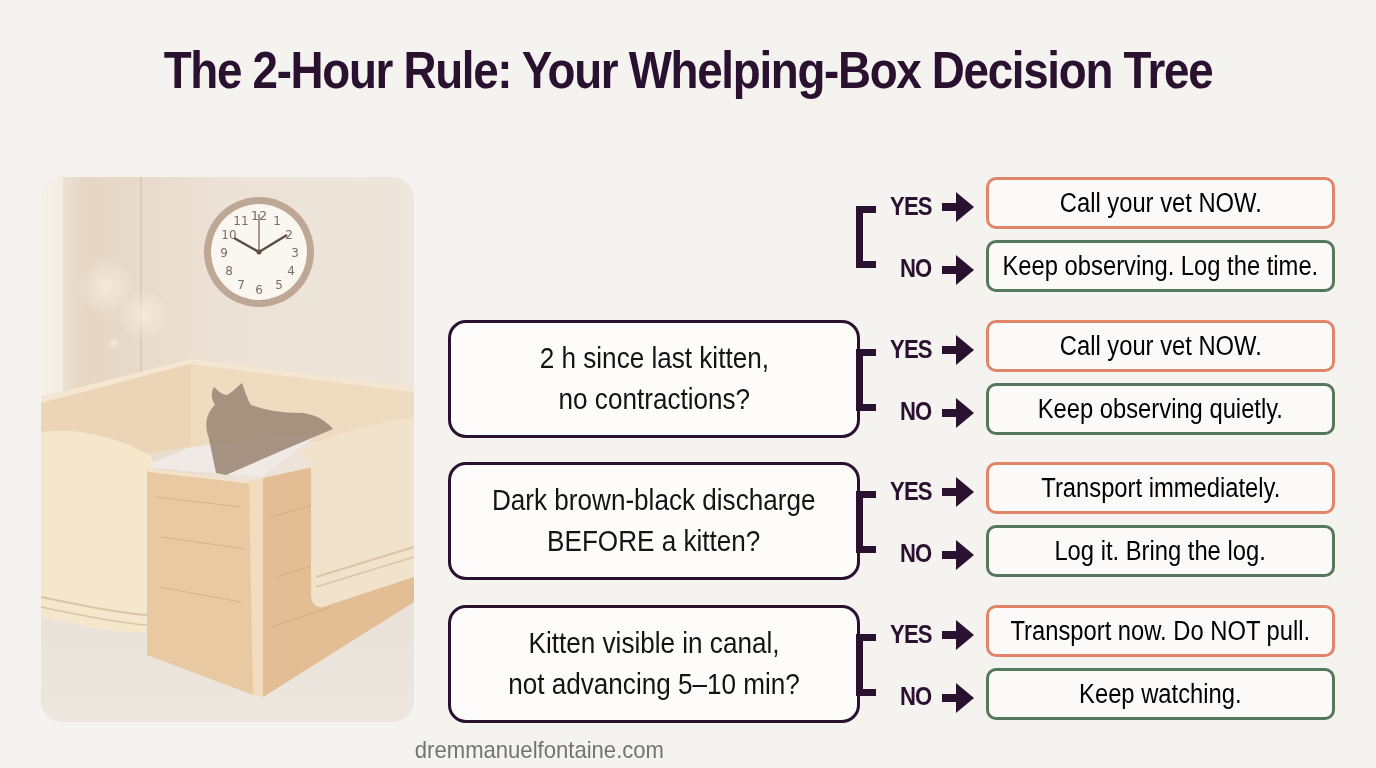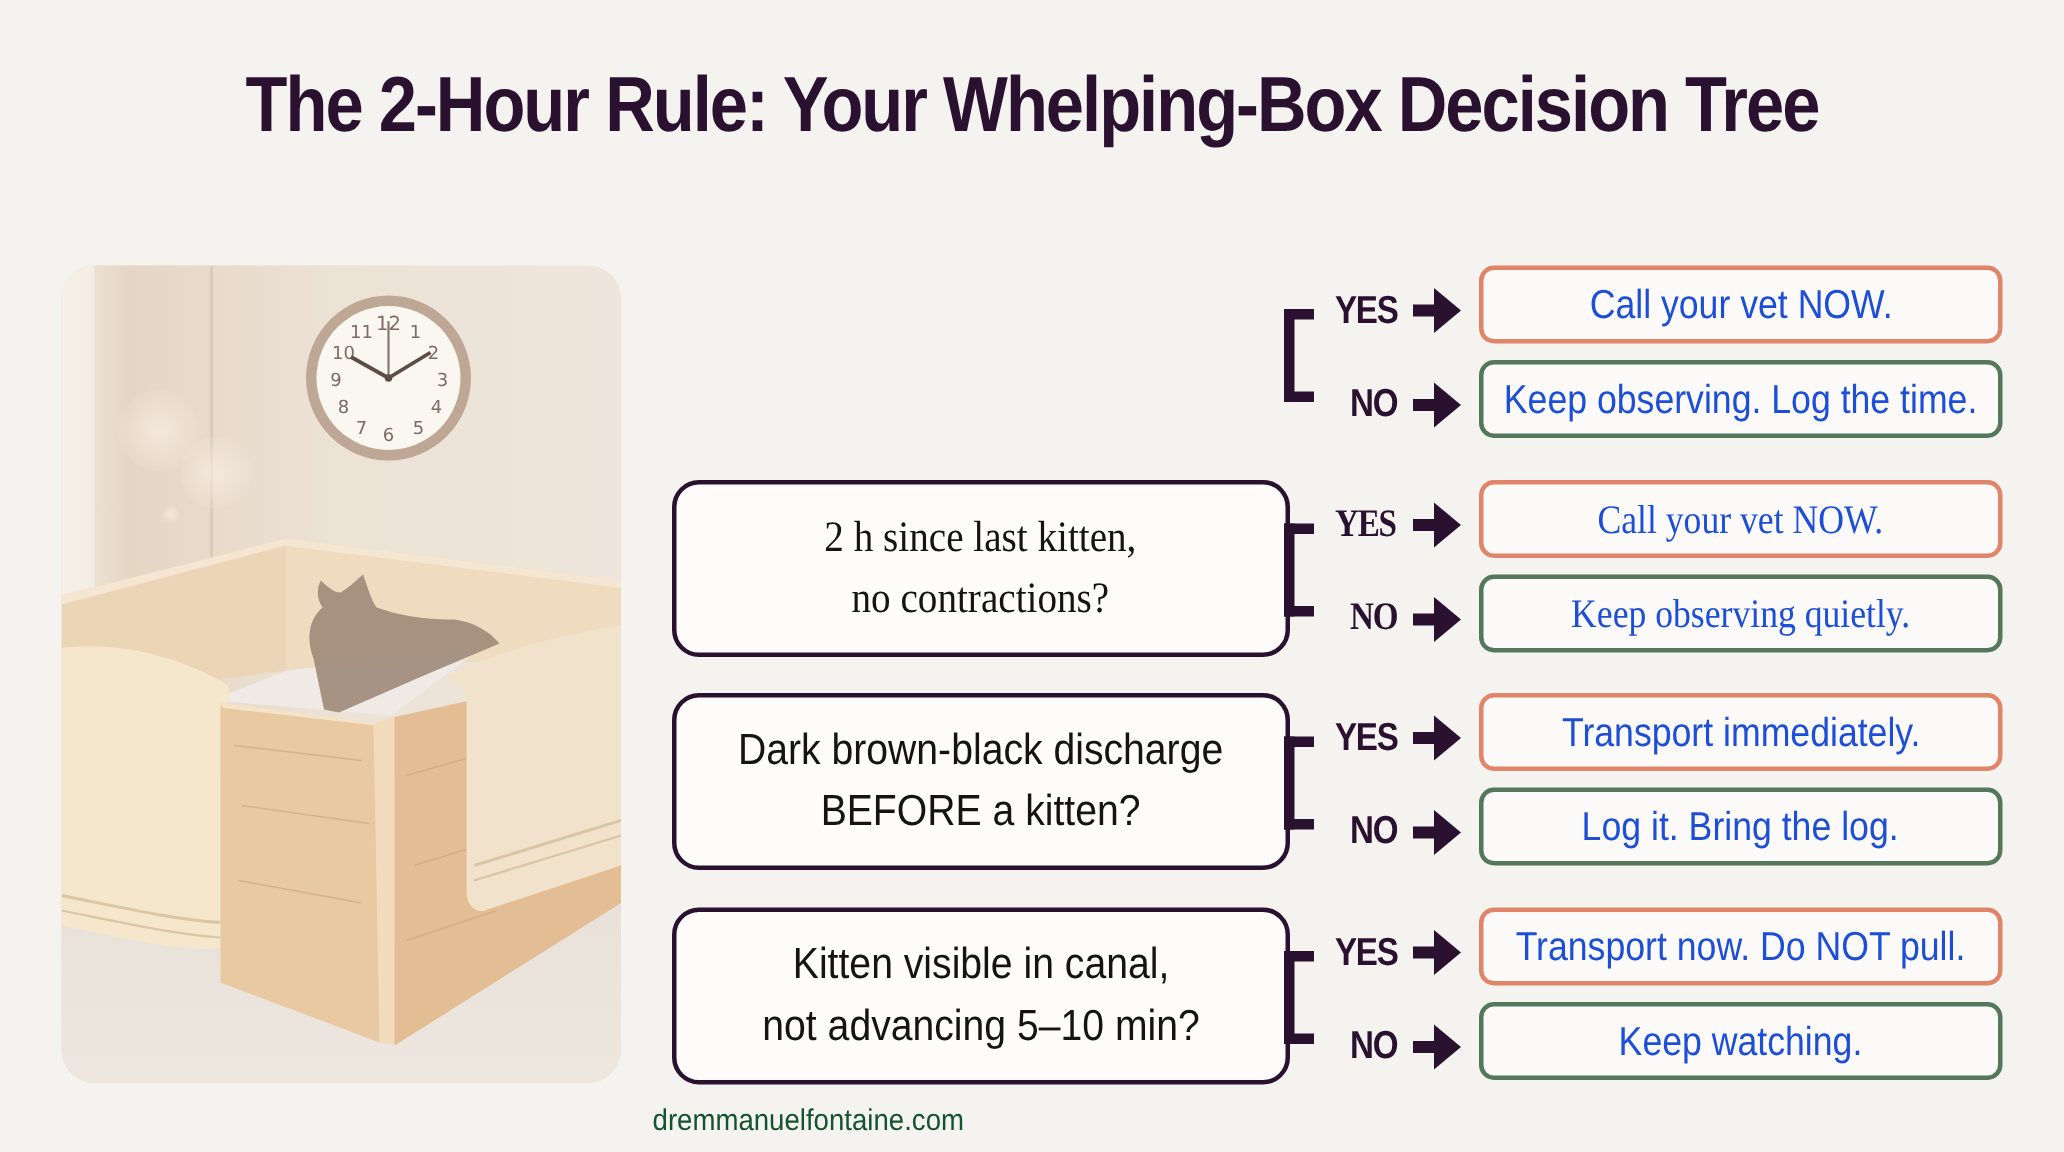--- a/index.html
+++ b/index.html
@@ -69,30 +69,30 @@
     border-bottom: 15px solid transparent;
     border-left: 18px solid #2a1130;
   }
   .answer {
     position: absolute; left: 538px;
     width: 349px; height: 52px;
     border-radius: 10px;
     background: #fbfaf8;
     display: flex; align-items: center; justify-content: center;
     font-size: 27px;
-    color: #1d4ed8;
+    color: #000000;
     white-space: nowrap;
   }
   .answer span { display: inline-block; transform: scaleX(0.88); }
   .answer.yes { top: 0; border: 3.5px solid #e0846a; }
   .answer.no { top: 63px; border: 3.5px solid #55775c; }
   .footer {
     position: absolute; left: 0; top: 736px; width: 1088px;
     text-align: center; padding-left: 0;
-    font-size: 20px; color: #14532d;
+    font-size: 24px; color: #737373;
   }
   .footer span { display: inline-block; margin-left: -10px; transform: scaleX(0.92); }
 </style>
 </head>
 <body>
 
 <h1 class="title">The 2-Hour Rule: Your Whelping-Box Decision Tree</h1>
 
 <div class="illustration">
   <svg viewBox="0 0 373 545" xmlns="http://www.w3.org/2000/svg">
@@ -184,21 +184,21 @@
   <div class="arrow-shaft" style="left:494px;top:89px;width:16px;"></div>
   <div class="arrow-head" style="left:508px;top:78px;"></div>
   <div class="answer yes">
       <span>Call your vet NOW.</span>
     </div>
   <div class="answer no">
       <span>Keep observing. Log the time.</span>
     </div>
 </div>
 
-<div class="row" style="top:320px;font-family:Liberation Serif, serif;">
+<div class="row" style="top:320px;">
   <div class="question">
     <div>
       <span>2 h since last kitten,</span>
       <span>no contractions?</span>
     </div>
   </div>
   <div class="branch-v" style="border-left:7px solid #2a1130;left:408px;width:20px;"></div>
   <div class="lbl" style="left:442px;top:14px;">YES</div>
   <div class="arrow-shaft" style="left:494px;top:26px;width:16px;"></div>
   <div class="arrow-head" style="left:508px;top:15px;"></div>

